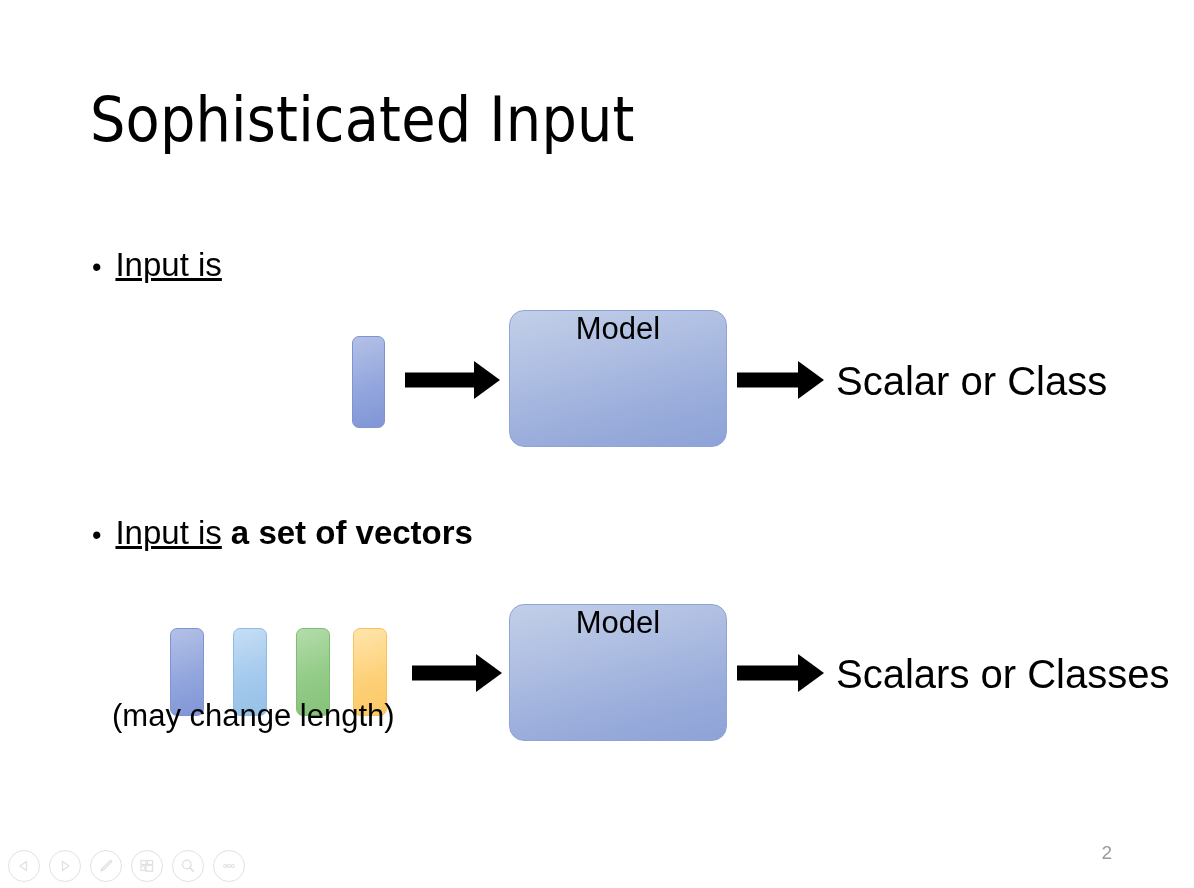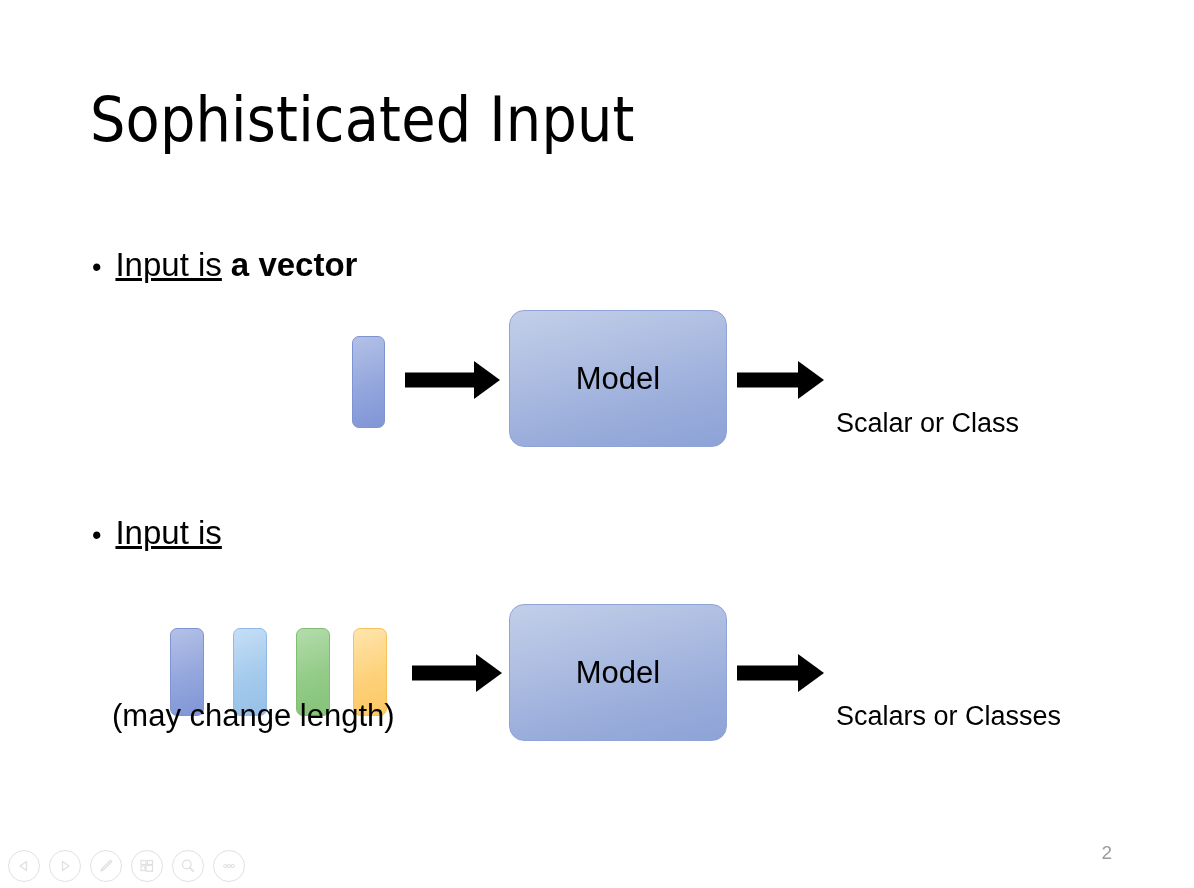--- a/index.html
+++ b/index.html
@@ -84,21 +84,21 @@
   }
 
   
   .model-box {
     position: absolute;
     border-radius: 15px;
     box-sizing: border-box;
     background: linear-gradient(165deg, #c3cfe8 0%, #b2c1e3 30%, #9aaddb 70%, #8da2d7 100%);
     border: 1px solid #8ea3d6;
     display: flex;
-    align-items: center;
+    align-items: flex-start;
     justify-content: center;
     font-size: 31px;
     color: #000000;
   }
 
   
   .arrow { position: absolute; }
   .arrow .shaft {
     position: absolute;
     left: 0;
@@ -114,24 +114,23 @@
     width: 0;
     height: 0;
     border-top: 19px solid transparent;
     border-bottom: 19px solid transparent;
     border-left: 26px solid #000000;
   }
 
   
   .out-label {
     position: absolute;
-    font-size: 27px;
+    font-size: 40px;
     line-height: 38px;
     white-space: nowrap;
-    margin-top: 42px;
   }
 
   
   .toolbar {
     position: absolute;
     left: 8px;
     bottom: 6px;
     display: flex;
     align-items: center;
     gap: 9px;
@@ -158,21 +157,20 @@
   }
 </style>
 </head>
 <body>
 
 <div class="slide-title">Sophisticated Input</div>
 
 <div class="bullet" id="bullet-one">
   <span class="dot">•</span>
   <span class="lead">Input is</span>
-  <span class="strong">a vector</span>
 </div>
 
 <div class="vec-bar b-indigo" style="left:352px; top:336px; width:33px; height:92px;"></div>
 
 <div class="arrow" style="left:405px; top:361px; width:95px; height:38px;">
   <div class="shaft" style="width:70px;"></div>
   <div class="head" style="left:69px;"></div>
 </div>
 
 <div class="model-box" style="left:509px; top:310px; width:218px; height:137px;">
@@ -182,20 +180,21 @@
 <div class="arrow" style="left:737px; top:361px; width:95px; height:38px;">
   <div class="shaft" style="width:62px;"></div>
   <div class="head" style="left:61px;"></div>
 </div>
 
 <div class="out-label" style="left:836px; top:362px;">Scalar or Class</div>
 
 <div class="bullet" id="bullet-two">
   <span class="dot">•</span>
   <span class="lead">Input is</span>
+  <span class="strong">a set of vectors</span>
 </div>
 
 <div class="vec-bar b-indigo" style="left:170px; top:628px; width:34px; height:88px;"></div>
 <div class="vec-bar b-ltblue" style="left:233px; top:628px; width:34px; height:88px;"></div>
 <div class="vec-bar b-green" style="left:296px; top:628px; width:34px; height:88px;"></div>
 <div class="vec-bar b-amber" style="left:353px; top:628px; width:34px; height:88px;"></div>
 
 <div class="arrow" style="left:412px; top:654px; width:95px; height:38px;">
   <div class="shaft" style="width:65px;"></div>
   <div class="head" style="left:64px;"></div>

